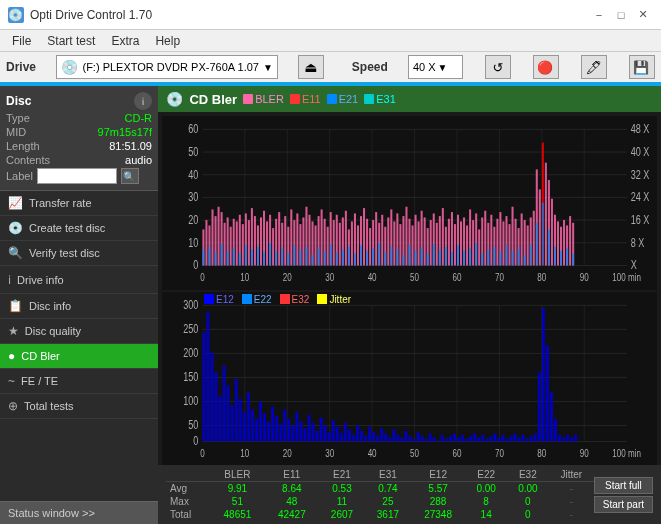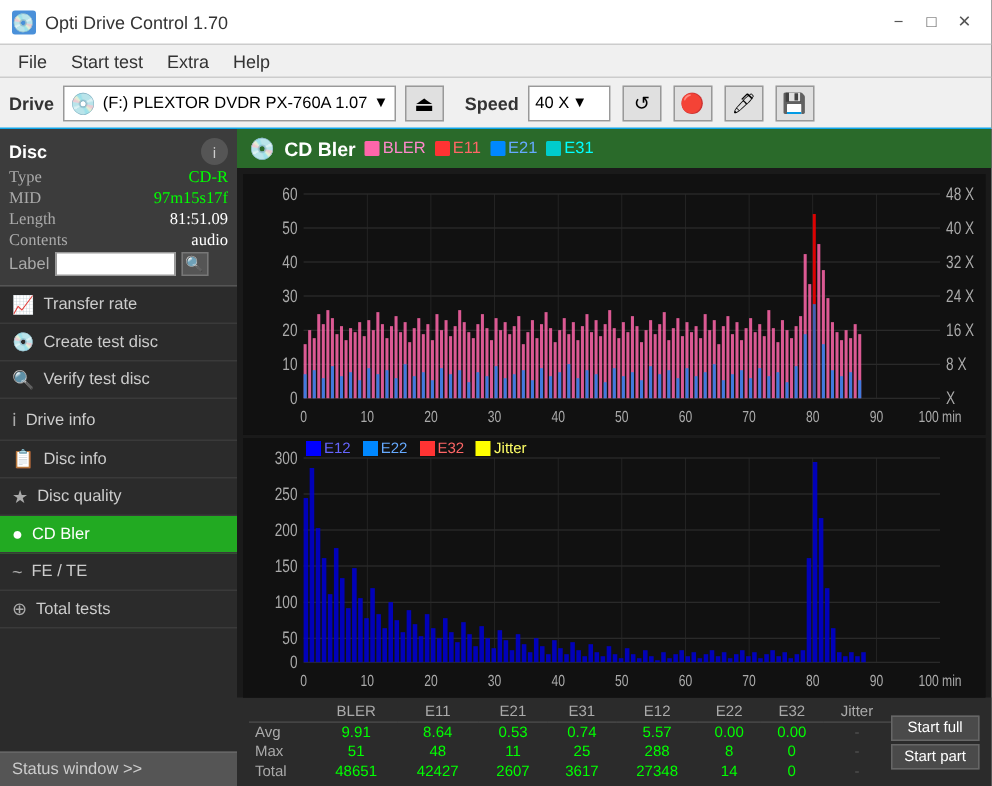--- a/index.html
+++ b/index.html
@@ -32,22 +32,22 @@
     }
     .menu-item { padding: 2px 8px; font-size: 12px; cursor: pointer; color: #333; }
 
     
     .drive-bar {
       height: 34px;
       background: #f0f0f0;
       display: flex;
       align-items: center;
       padding: 0 6px;
-      border-bottom: 1px solid #0ea5e9;
-      gap: 6px;
+      border-bottom: 4px solid #0ea5e9;
+      gap: 20px;
     }
     .drive-label { font-size: 12px; font-weight: bold; color: #333; }
     .drive-select {
       display: flex; align-items: center;
       background: #fff; border: 1px solid #999; height: 24px;
       padding: 0 4px; gap: 4px; min-width: 220px; cursor: pointer;
     }
     .drive-select-text { font-size: 11px; flex: 1; }
     .drive-eject { width: 26px; height: 24px; background: #e0e0e0; border: 1px solid #999; display: flex; align-items: center; justify-content: center; cursor: pointer; font-size: 14px; }
     .speed-label { font-size: 12px; font-weight: bold; color: #333; margin-left: 8px; }
@@ -73,21 +73,21 @@
       background: #3c3c3c;
       padding: 6px;
       border-bottom: 1px solid #555;
     }
     .disc-header {
       display: flex; align-items: center; justify-content: space-between;
       margin-bottom: 2px;
     }
     .disc-label { color: #fff; font-size: 12px; font-weight: bold; }
     .disc-icon { width: 18px; height: 18px; background: #555; border-radius: 50%; display: flex; align-items: center; justify-content: center; font-size: 10px; color: #ccc; cursor: pointer; }
-    .disc-row { display: flex; justify-content: space-between; align-items: center; margin: 2px 0; font-family: Liberation Serif, serif; }
+    .disc-row { display: flex; justify-content: space-between; align-items: center; margin: 2px 0; }
     .disc-field { color: #aaa; font-size: 11px; }
     .disc-value { color: #0f0; font-size: 11px; text-align: right; }
     .disc-value-white { color: #fff; font-size: 11px; text-align: right; margin-left: 39px; }
     .disc-label-input { display: flex; align-items: center; gap: 4px; margin-top: 1px; }
     .disc-label-text { color: #aaa; font-size: 11px; }
     .disc-input { background: #fff; border: 1px solid #999; height: 16px; width: 80px; font-size: 10px; }
     .disc-btn-small { width: 18px; height: 16px; background: #555; border: 1px solid #777; display: flex; align-items: center; justify-content: center; cursor: pointer; font-size: 10px; }
 
     .sidebar-item {
       display: flex; align-items: center; gap: 6px;

